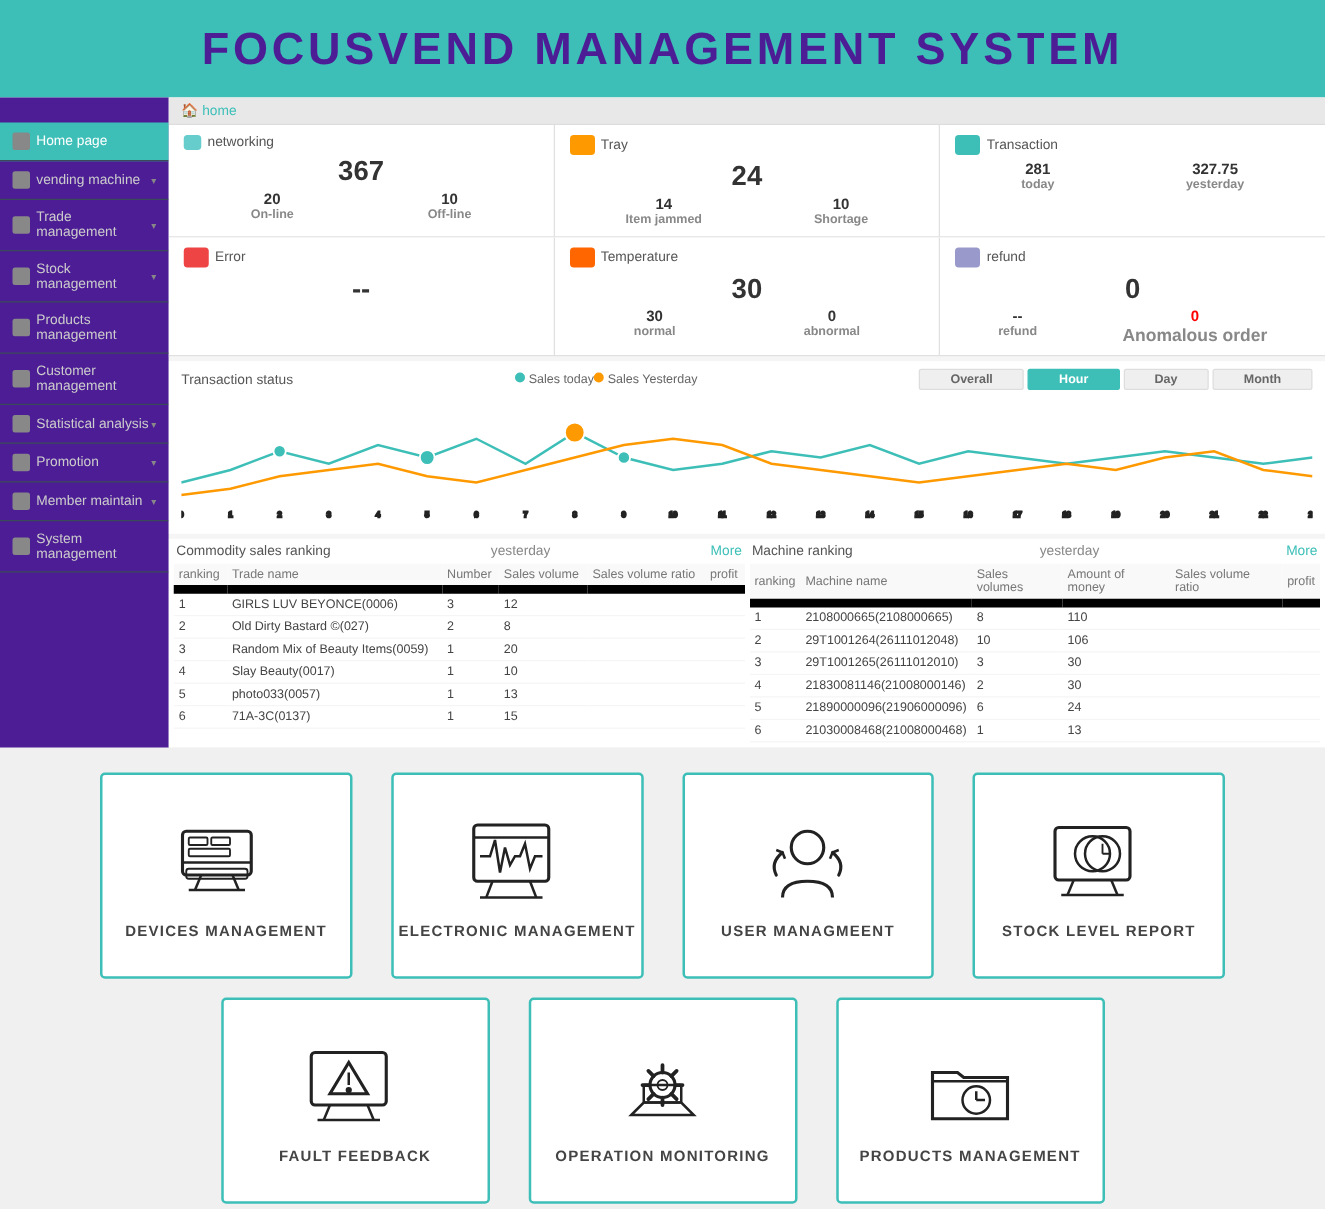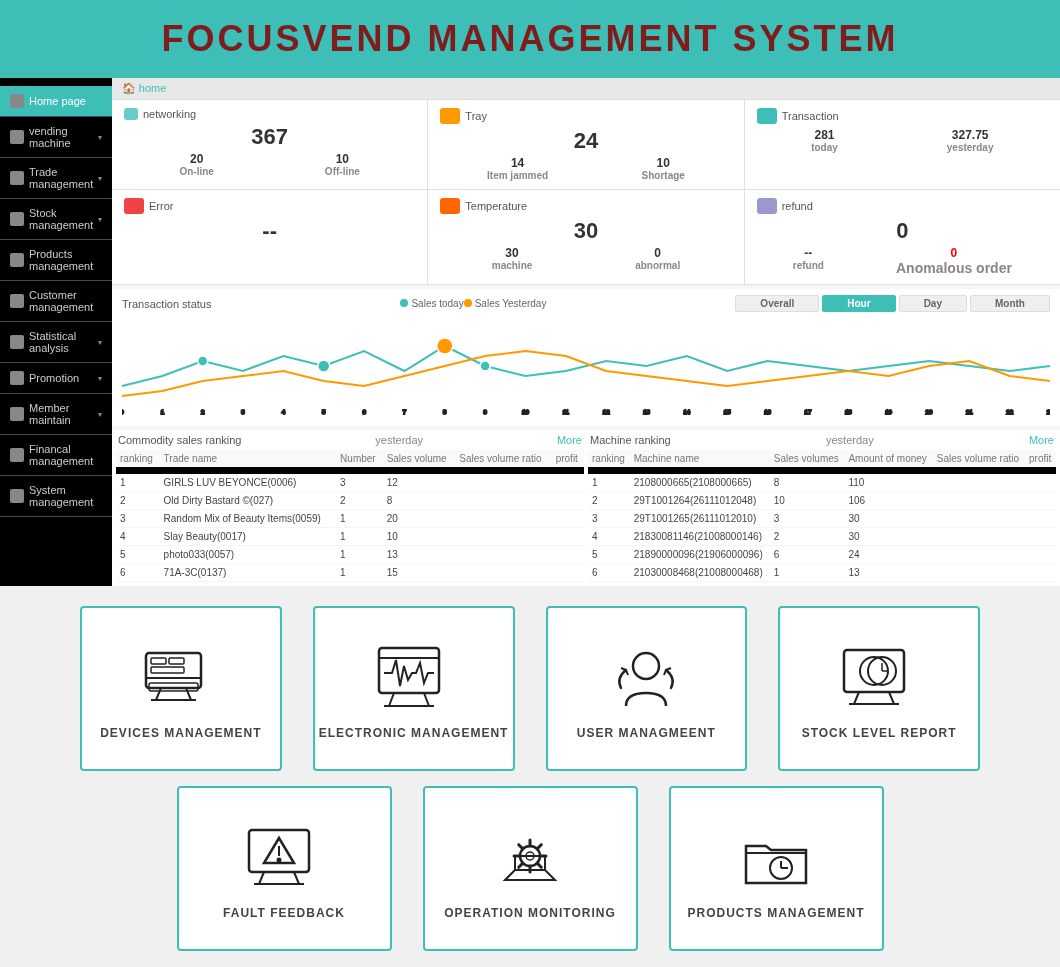--- a/index.html
+++ b/index.html
@@ -5,44 +5,44 @@
     * { box-sizing: border-box; margin: 0; padding: 0; }
     body { font-family: Arial, sans-serif; background: #f0f0f0; width: 1060px; min-height: 967px; overflow-x: hidden; }
 
     
     .header {
       background: #3dbfb8;
       text-align: center;
       padding: 18px 0;
     }
     .header h1 {
-      color: #7f1d1d;
+      color: #4c1d95;
       font-size: 36px;
       font-weight: bold;
       letter-spacing: 3px;
     }
 
     
     .main-area {
       display: flex;
       flex-direction: column;
     }
 
     
     .dashboard-container {
       display: flex;
       width: 100%;
     }
 
     
     .sidebar {
-      width: 112px;
-      background: #000000;
+      width: 135px;
+      background: #4c1d95;
       min-height: 460px;
-      padding-top: 8px;
+      padding-top: 20px;
       flex-shrink: 0;
     }
     .sidebar-item {
       display: flex;
       align-items: center;
       padding: 8px 10px;
       color: #ccc;
       font-size: 11px;
       cursor: pointer;
       border-bottom: 1px solid #3a4a5a;
@@ -270,24 +270,20 @@
         <span>Promotion</span>
         <span class="sidebar-arrow">▾</span>
       </div>
       <div class="sidebar-item">
         <span class="sidebar-icon"></span>
         <span>Member maintain</span>
         <span class="sidebar-arrow">▾</span>
       </div>
       <div class="sidebar-item">
         <span class="sidebar-icon"></span>
-        <span>Financal management</span>
-      </div>
-      <div class="sidebar-item">
-        <span class="sidebar-icon"></span>
         <span>System management</span>
       </div>
     </div>
 
     <div class="dashboard-content">
 
       <div class="breadcrumb-bar">
         🏠 <span>home</span>
       </div>
 
@@ -359,21 +355,21 @@
 
         <div class="stats-section">
           <div class="stats-header">
             <span class="stats-icon" style="background:#f60;"></span>
             <span>Temperature</span>
           </div>
           <span class="stats-main-number">30</span>
           <div class="stats-sub">
             <div class="stats-sub-item">
               <span>30</span>
-              <span style="font-size:10px;color:#888;">machine</span>
+              <span style="font-size:10px;color:#888;">normal</span>
             </div>
             <div class="stats-sub-item">
               <span>0</span>
               <span style="font-size:10px;color:#888;">abnormal</span>
             </div>
           </div>
         </div>
 
         <div class="stats-section">
           <div class="stats-header">

